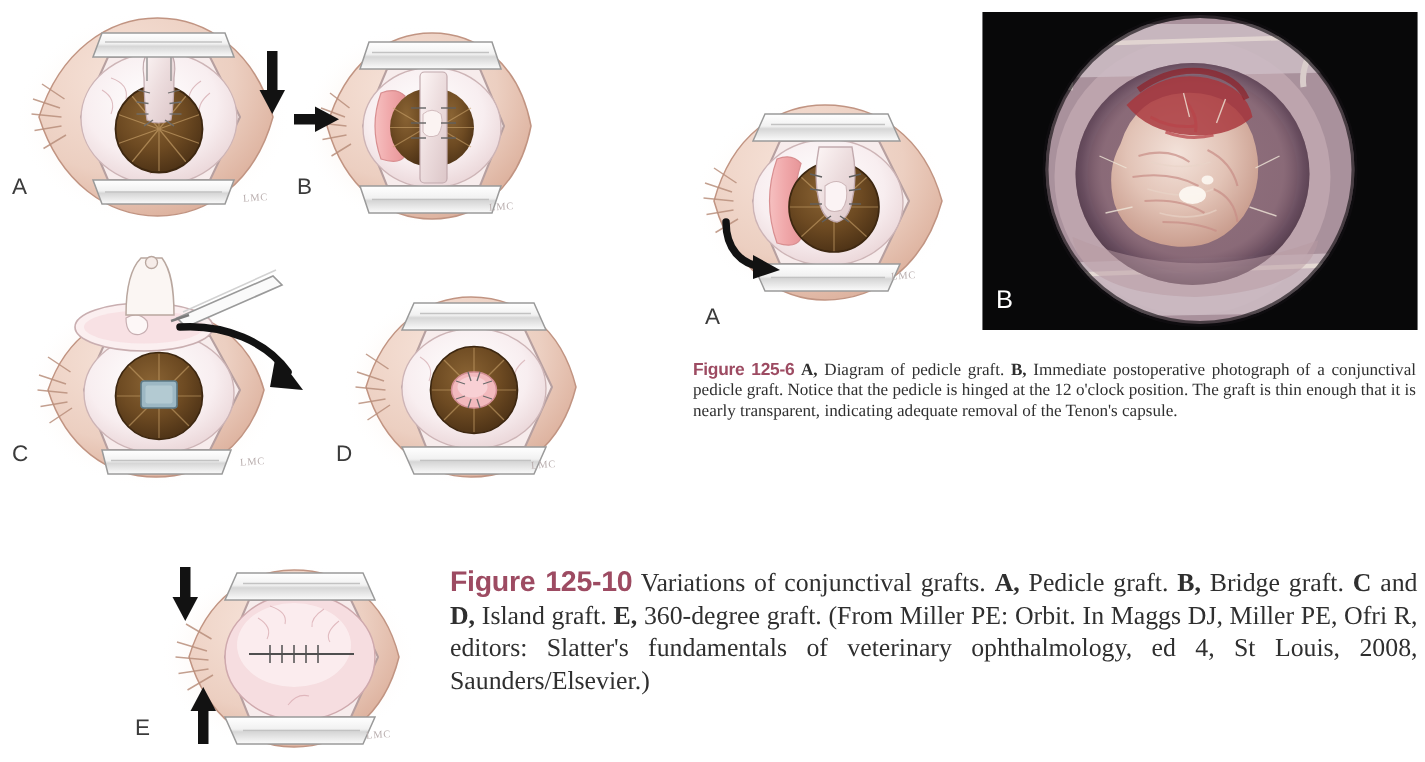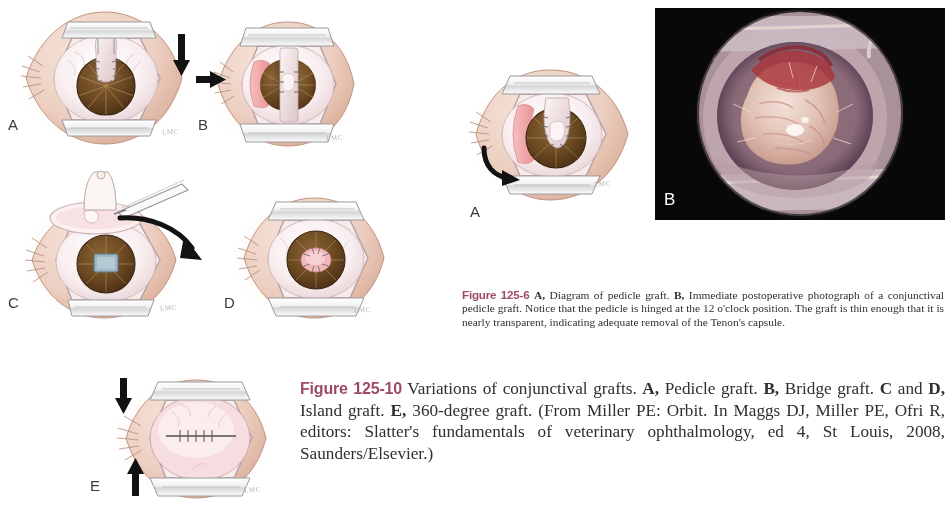--- a/index.html
+++ b/index.html
@@ -30,30 +30,30 @@
     background:#0a0a0c;
     overflow:hidden;
   }
 
   
   .caption{
     position:absolute;
     color:#2f2f2f;
     text-align:justify;
   }
-  .cap-small{font-size:11.4px;line-height:13.4px;margin-top:48px;}
+  .cap-small{font-size:11.4px;line-height:13.4px;}
   .cap-large{font-size:17.2px;line-height:21.6px;}
   .figlabel{
     font-family:"Liberation Sans", sans-serif;
     font-weight:bold;
     color:#9d4b62;
     letter-spacing:-.2px;
   }
   .cap-small .figlabel{font-size:11.6px;}
-  .cap-large .figlabel{font-size:16px;}
+  .cap-large .figlabel{font-size:19px;}
   .it-b{font-weight:bold;}
   .sig{
     position:absolute;
     font-family:"Liberation Serif", serif;
     font-size:7px;
     color:#b9aeae;
     letter-spacing:.5px;
     transform:rotate(-4deg);
   }
 </style>

